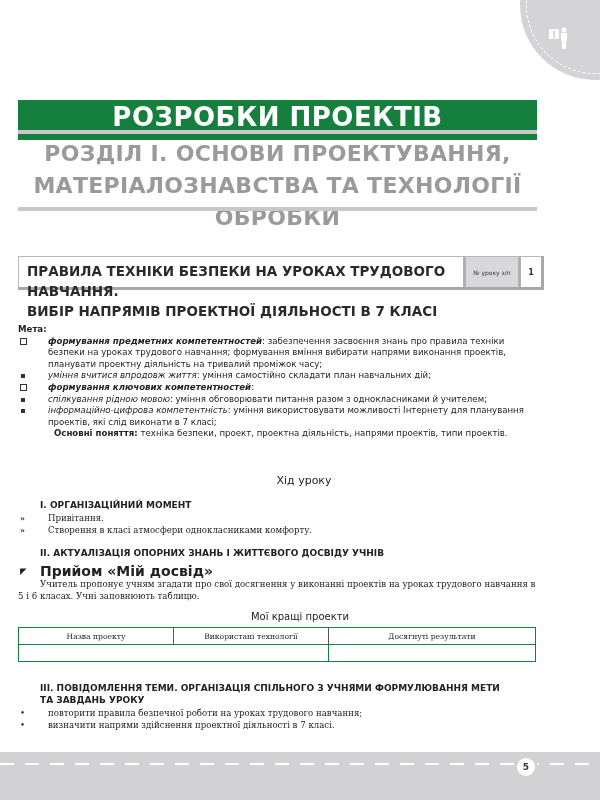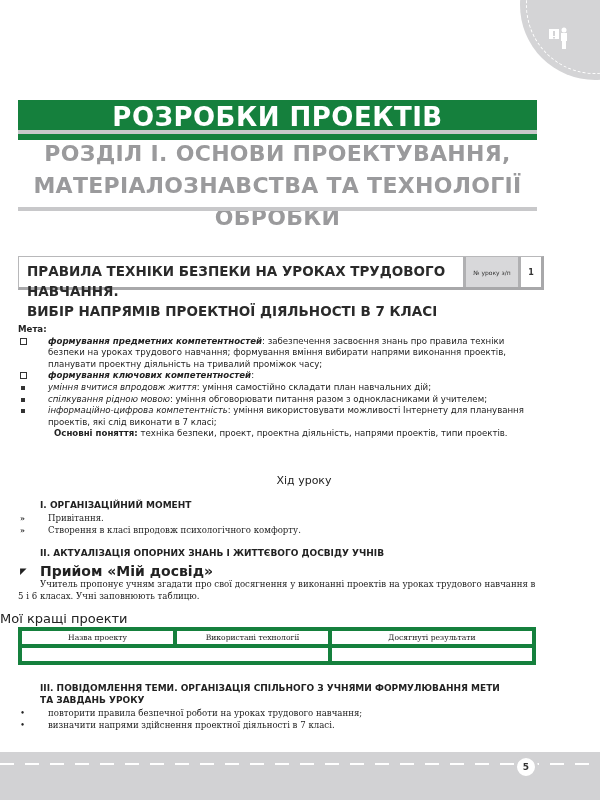--- a/index.html
+++ b/index.html
@@ -77,26 +77,26 @@
 
     .lesson-flow {
       position: absolute; top: 474px; left: 4px; width: 600px; text-align: center;
       font-size: 11px; color: #222;
     }
 
     .stage-heading { position: absolute; left: 40px; font-weight: bold; font-size: 9px; color: #222; }
     .serif-text { font-family: "DejaVu Serif", serif; font-size: 8.6px; line-height: 12px; color: #222; }
     .arrow-mark { font-size: 8px; font-weight: bold; }
 
-    .table-caption { position: absolute; top: 611px; left: 0; width: 600px; font-size: 13px; color: #222; }
+    .table-caption { position: absolute; top: 611px; left: 0; width: 600px; text-align: center; font-size: 10px; color: #222; }
     .projects-table {
       position: absolute; top: 627px; left: 18px; width: 518px; border-collapse: collapse;
       font-family: "DejaVu Serif", serif; font-size: 7.6px; color: #222;
     }
-    .projects-table th, .projects-table td { border: 4px solid #15803d; height: 17px; text-align: center; font-weight: normal; }
+    .projects-table th, .projects-table td { border: 1px solid #15803d; height: 17px; text-align: center; font-weight: normal; }
     .projects-table td { border-top: 1px solid #777; }
 
     
     .footer {
       position: absolute; top: 752px; left: 0; width: 600px; height: 48px; background: #d2d2d4;
     }
     .footer-dash {
       position: absolute; top: 11px; left: 0; width: 600px; height: 2px;
       background: repeating-linear-gradient(90deg, #ffffff 0 14px, transparent 14px 25px);
     }
@@ -141,26 +141,26 @@
 </div>
 
 <div class="content" style="top:324px;">
   <div class="goal-label">Мета:</div>
   <ul class="blist">
     <li>
       <span class="mk"><span class="sq-box"></span></span>
       <span class="itb">формування предметних компетентностей</span><span>: забезпечення засвоєння знань про правила техніки безпеки на уроках трудового навчання; формування вміння вибирати напрями виконання проектів, планувати проектну діяльність на тривалий проміжок часу;</span>
     </li>
     <li>
+      <span class="mk"><span class="sq-fill"></span></span>
+      <span class="it">уміння вчитися впродовж життя</span><span>: уміння самостійно складати план навчальних дій;</span>
+    </li>
+    <li>
       <span class="mk"><span class="sq-box"></span></span>
       <span class="itb">формування ключових компетентностей</span><span>:</span>
-    </li>
-    <li>
-      <span class="mk"><span class="sq-fill"></span></span>
-      <span class="it">уміння вчитися впродовж життя</span><span>: уміння самостійно складати план навчальних дій;</span>
     </li>
     <li>
       <span class="mk"><span class="sq-fill"></span></span>
       <span class="it">спілкування рідною мовою</span><span>: уміння обговорювати питання разом з однокласниками й учителем;</span>
     </li>
     <li>
       <span class="mk"><span class="sq-fill"></span></span>
       <span class="it">інформаційно-цифрова компетентність</span><span>: уміння використовувати можливості Інтернету для планування проектів, які слід виконати в 7 класі;</span>
     </li>
   </ul>
@@ -168,21 +168,21 @@
     <span class="bold">Основні поняття:</span><span> техніка безпеки, проект, проектна діяльність, напрями проектів, типи проектів.</span>
   </div>
 </div>
 
 <div class="lesson-flow">Хід уроку</div>
 
 <div class="stage-heading" style="top:500px;">І. ОРГАНІЗАЦІЙНИЙ МОМЕНТ</div>
 <div class="content serif-text" style="top:512px;">
   <ul class="blist">
     <li><span class="mk arrow-mark">»</span><span>Привітання.</span></li>
-    <li><span class="mk arrow-mark">»</span><span>Створення в класі впродовж психологічного комфорту.</span></li>
+    <li><span class="mk arrow-mark">»</span><span>Створення в класі атмосфери однокласниками комфорту.</span></li>
   </ul>
 </div>
 
 <div class="stage-heading" style="top:548px;">ІІ. АКТУАЛІЗАЦІЯ ОПОРНИХ ЗНАНЬ І ЖИТТЄВОГО ДОСВІДУ УЧНІВ</div>
 <div class="content" style="top:566px;">
   <span style="position:absolute;left:2px;font-weight:bold;">◤</span>
   <span style="padding-left:22px;font-weight:bold;font-size:14px;">Прийом «Мій досвід»</span>
 </div>
 <div class="content serif-text" style="top:578px;text-indent:22px;">Учитель пропонує учням згадати про свої досягнення у виконанні проектів на уроках трудового навчання в 5 і 6 класах. Учні заповнюють таблицю.</div>
 

